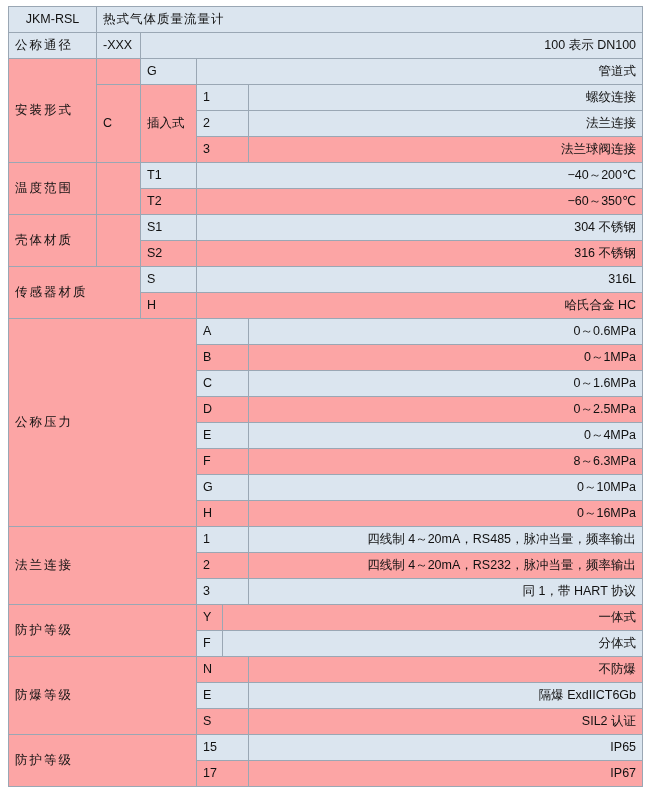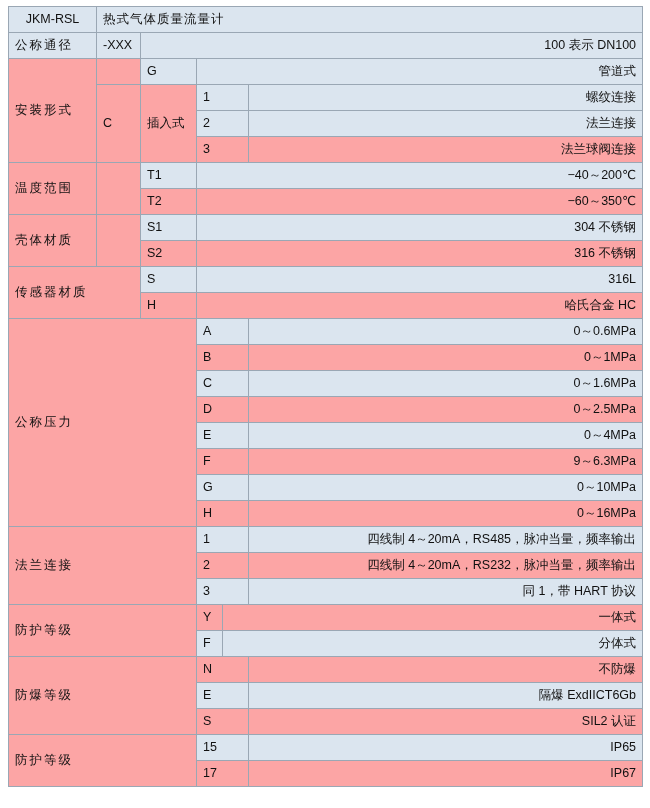--- a/index.html
+++ b/index.html
@@ -136,21 +136,21 @@
       <tr>
         <td class="wh ctr" colspan="2">D</td>
         <td class="wh lft">0～2.5MPa</td>
       </tr>
       <tr>
         <td class="sh ctr" colspan="2">E</td>
         <td class="sh lft">0～4MPa</td>
       </tr>
       <tr>
         <td class="wh ctr" colspan="2">F</td>
-        <td class="wh lft">9～6.3MPa</td>
+        <td class="wh lft">8～6.3MPa</td>
       </tr>
       <tr>
         <td class="sh ctr" colspan="2">G</td>
         <td class="sh lft">0～10MPa</td>
       </tr>
       <tr>
         <td class="wh ctr" colspan="2">H</td>
         <td class="wh lft">0～16MPa</td>
       </tr>
 

